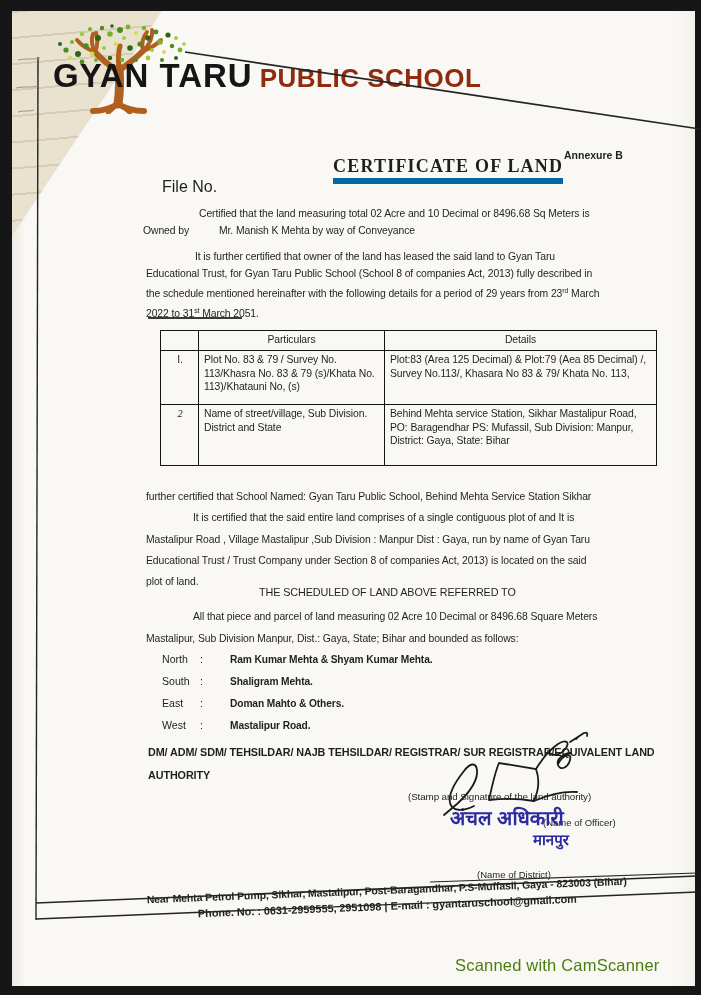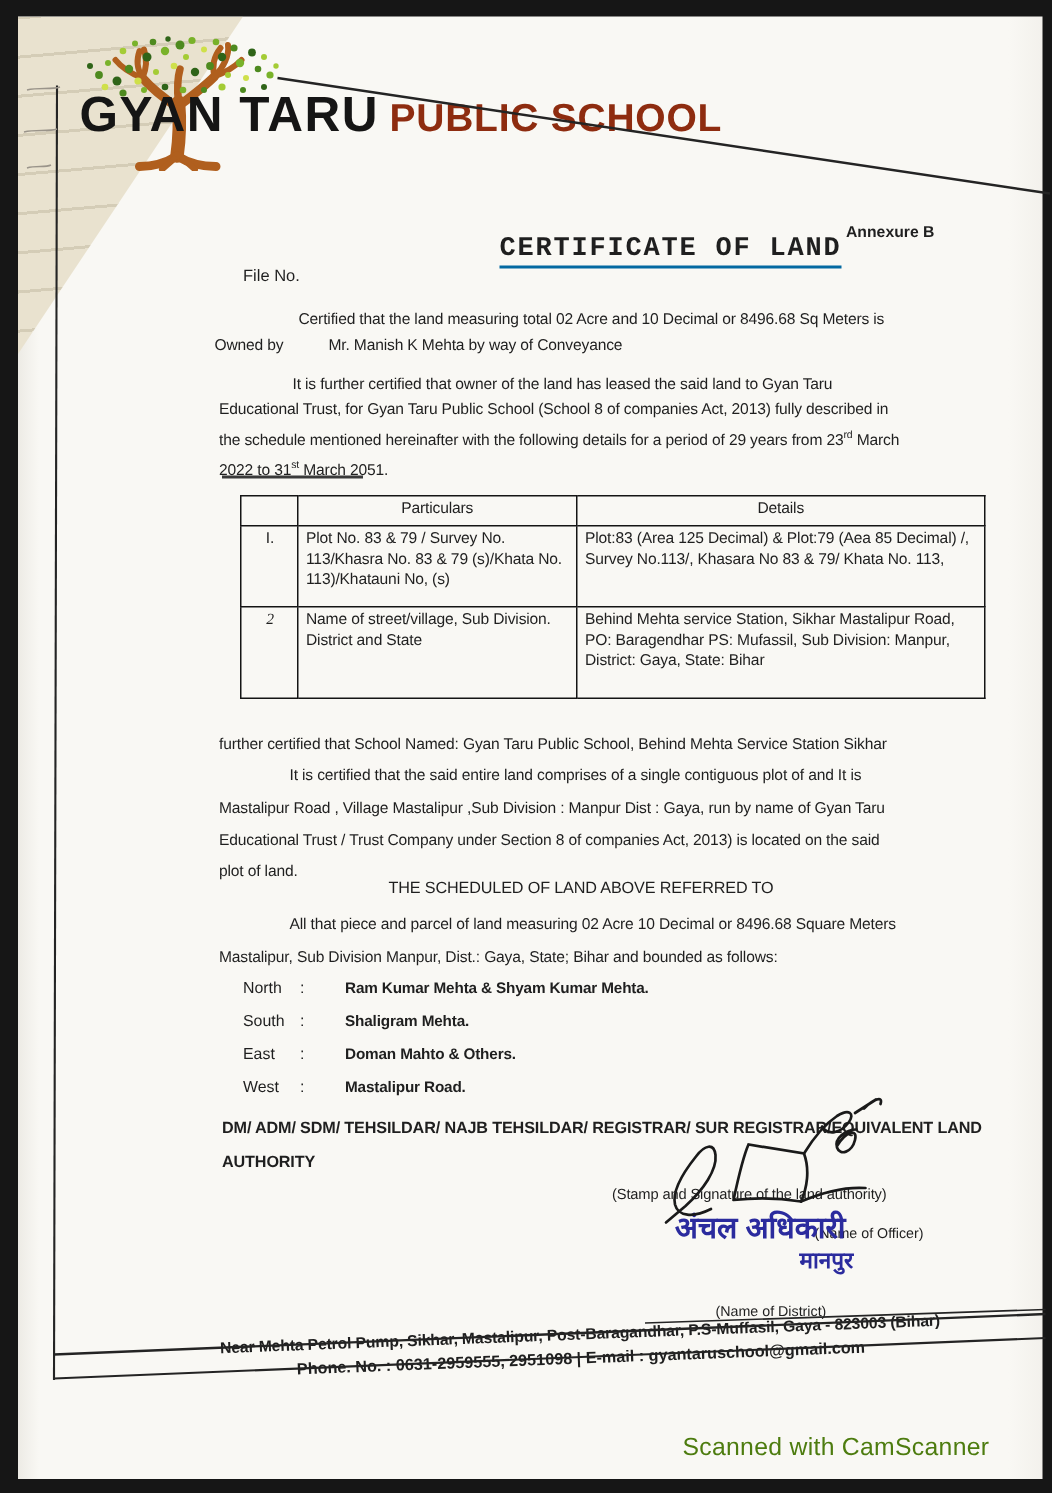--- a/index.html
+++ b/index.html
@@ -26,25 +26,25 @@
   }
 
   
   .brand{left:53px;top:57px;display:flex;align-items:baseline;z-index:3;}
   .brand .gyan{font-weight:bold;font-size:33px;letter-spacing:1px;color:#151515;}
   .brand .public{font-weight:bold;font-size:26px;letter-spacing:.5px;color:#8e2c10;margin-left:7px;}
 
   .annexure{left:564px;top:149px;font-weight:bold;font-size:10.5px;}
   .doc-title{
     left:333px;top:156px;
-    font-family:Liberation Mono, monospace;
+    font-family:Liberation Serif, serif;
     font-weight:bold;font-size:18px;letter-spacing:1.2px;
-    border-bottom:2px solid #0369a1;padding-bottom:1px;
-  }
-  .file-no{left:162px;top:178px;font-size:11px;}
+    border-bottom:6px solid #0369a1;padding-bottom:1px;
+  }
+  .file-no{left:162px;top:178px;font-size:16px;}
 
   .para{font-size:10.4px;letter-spacing:-0.1px;line-height:17px;}
   .para .line{white-space:nowrap;}
   sup{font-size:7px;}
 
   .p1{left:143px;top:205px;}
   .p1 .indent{padding-left:56px;}
   .p1 .owned{display:flex;}
   .p1 .owned .val{margin-left:30px;}
 

